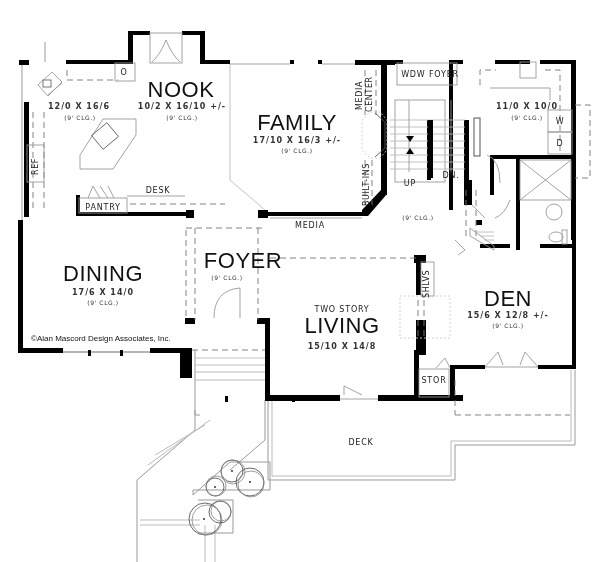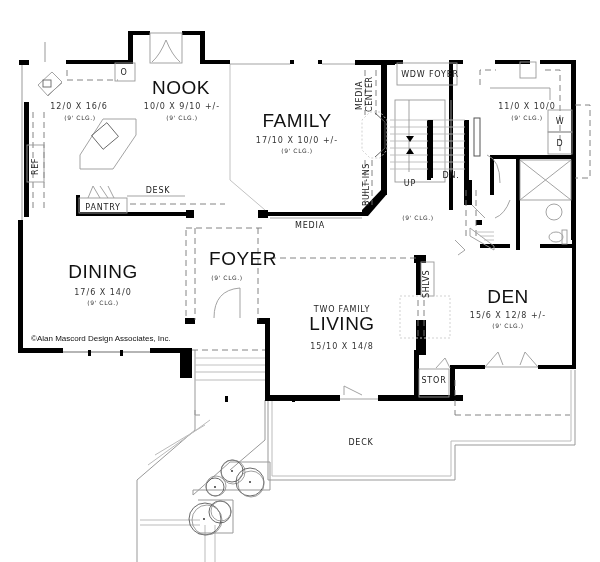--- a/index.html
+++ b/index.html
@@ -1,20 +1,20 @@
 <!DOCTYPE html>
 <html><head>
 <meta charset="utf-8">
 <style>
   html, body { margin:0; padding:0; background:#ffffff; }
   body { width:600px; height:562px; overflow:hidden; position:relative; font-family:"DejaVu Sans", sans-serif; }
   #plan { position:absolute; left:0; top:0; width:600px; height:562px; }
   .lbl { position:absolute; color:#111; white-space:nowrap; text-align:center; transform:translateX(-50%); }
-  .room { font-family:"Liberation Sans", sans-serif; font-size:19px; letter-spacing:0.5px; font-weight:normal; }
-  .dim { font-size:8px; letter-spacing:1px; color:#333; }
+  .room { font-family:"Liberation Sans", sans-serif; font-size:22px; letter-spacing:0.5px; font-weight:normal; }
+  .dim { font-size:8px; letter-spacing:1px; color:#333;font-weight:bold; }
   .clg { font-size:6px; letter-spacing:0.6px; color:#333; }
   .small { font-size:8px; letter-spacing:0.8px; color:#222; }
   .vert { position:absolute; font-size:8px; letter-spacing:0.6px; color:#222; white-space:nowrap; transform-origin:left top; transform:rotate(-90deg); }
   .copy { position:absolute; font-size:8px; color:#111; white-space:nowrap; font-family:"Liberation Sans", sans-serif; }
 </style>
 </head>
 <body>
 
 <svg id="plan" viewBox="0 0 600 562" xmlns="http://www.w3.org/2000/svg">
   <g fill="none" stroke="#999" stroke-width="1">
@@ -249,37 +249,37 @@
   <rect x="474" y="118" width="6" height="38" fill="none" stroke="#555"></rect>
   <g fill="#000">
     <rect x="225" y="396" width="3" height="6"></rect>
     <rect x="292" y="396" width="3" height="6"></rect>
     <rect x="88" y="350" width="3" height="6"></rect>
       <rect x="120" y="350" width="3" height="6"></rect>
   </g>
 </svg>
 
 <div class="lbl room" style="left:181px;top:77px;">NOOK</div>
-<div class="lbl dim" style="left:182px;top:102px;">10/0 X 9/10 +/-</div>
+<div class="lbl dim" style="left:182px;top:102px;">10/2 X 16/10 +/-</div>
 <div class="lbl clg" style="left:182px;top:114px;">(9' CLG.)</div>
 <div class="lbl dim" style="left:79px;top:102px;">12/0 X 16/6</div>
 <div class="lbl clg" style="left:80px;top:114px;">(9' CLG.)</div>
 
 <div class="lbl room" style="left:297px;top:110px;">FAMILY</div>
-<div class="lbl dim" style="left:297px;top:136px;">17/10 X 10/0 +/-</div>
+<div class="lbl dim" style="left:297px;top:136px;">17/10 X 16/3 +/-</div>
 <div class="lbl clg" style="left:297px;top:147px;">(9' CLG.)</div>
 
 <div class="lbl room" style="left:103px;top:261px;">DINING</div>
 <div class="lbl dim" style="left:103px;top:288px;">17/6 X 14/0</div>
 <div class="lbl clg" style="left:103px;top:299px;">(9' CLG.)</div>
 
 <div class="lbl room" style="left:227px;top:248px;margin-left:16px;">FOYER</div>
 <div class="lbl clg" style="left:227px;top:274px;">(9' CLG.)</div>
 
-<div class="lbl small" style="left:342px;top:305px;">TWO FAMILY</div>
+<div class="lbl small" style="left:342px;top:305px;">TWO STORY</div>
 <div class="lbl room" style="left:342px;top:313px;">LIVING</div>
 <div class="lbl dim" style="left:342px;top:342px;">15/10 X 14/8</div>
 
 <div class="lbl room" style="left:508px;top:286px;">DEN</div>
 <div class="lbl dim" style="left:508px;top:311px;">15/6 X 12/8 +/-</div>
 <div class="lbl clg" style="left:508px;top:322px;">(9' CLG.)</div>
 
 <div class="lbl dim" style="left:527px;top:102px;">11/0 X 10/0</div>
 <div class="lbl clg" style="left:527px;top:114px;">(9' CLG.)</div>
 <div class="lbl clg" style="left:418px;top:214px;">(9' CLG.)</div>

